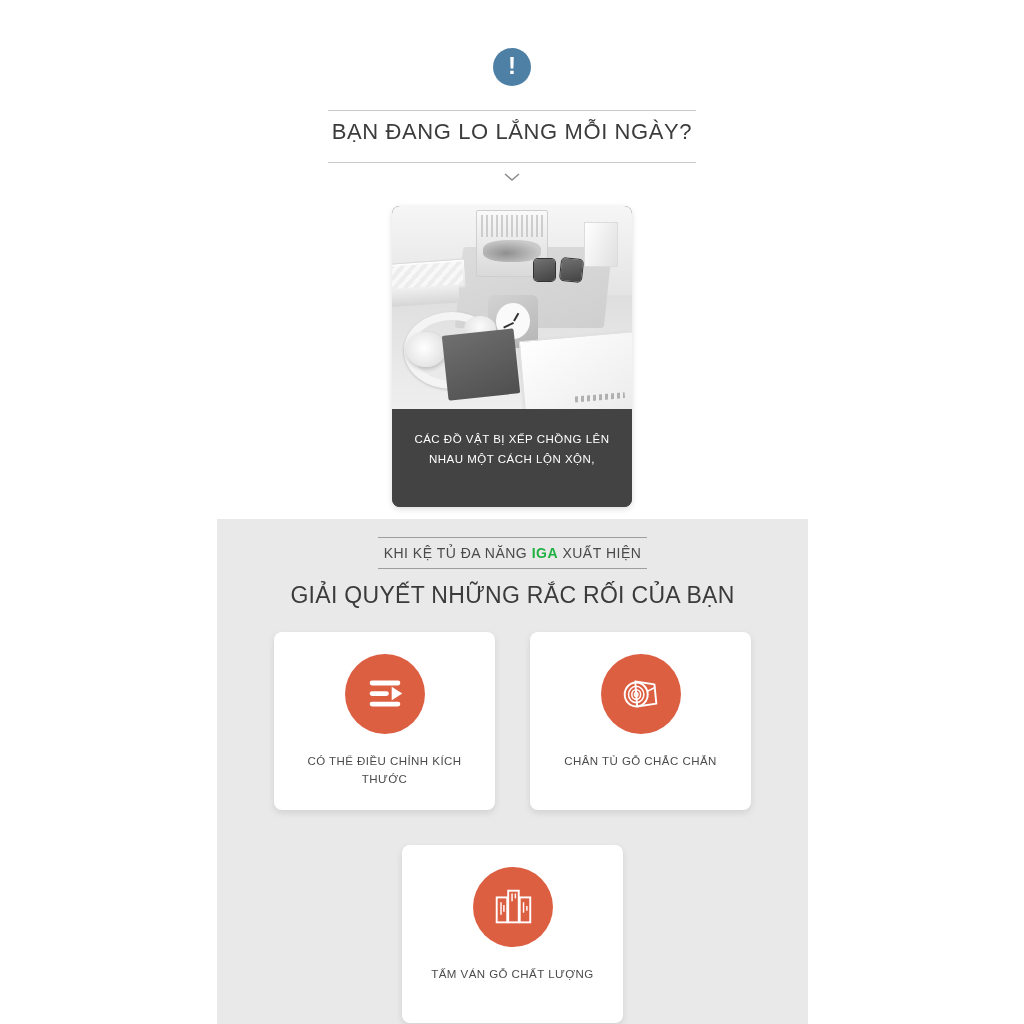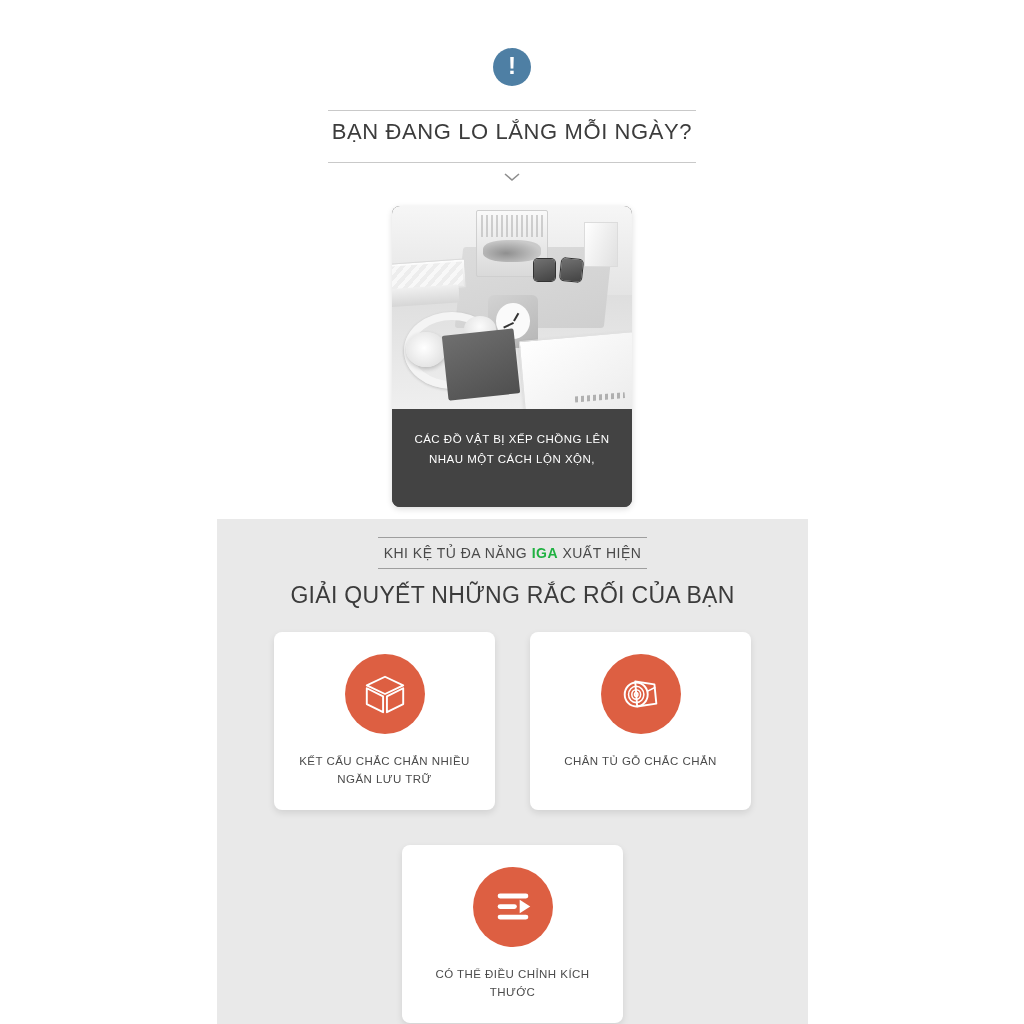--- a/index.html
+++ b/index.html
@@ -275,52 +275,58 @@
 <div class="gray-panel">
 
   <div class="sub-wrap">
     <div class="sub-title"><span>KHI KỆ TỦ ĐA NĂNG </span><span class="brand">IGA</span><span> XUẤT HIỆN</span></div>
   </div>
 
   <div class="big-title">GIẢI QUYẾT NHỮNG RẮC RỐI CỦA BẠN</div>
 
   <div class="feature-grid">
 
+
     <div class="feature-card">
       <div class="circle">
         <svg width="46" height="46" viewBox="0 0 48 48">
-          <path d="M24 6 L43 15 L24 24 L5 15 Z" fill="none" stroke="#fff" stroke-width="2" stroke-linejoin="round"></path>
-          <path d="M5 18 L22 26.5 L22 43 L5 34.5 Z" fill="none" stroke="#fff" stroke-width="2" stroke-linejoin="round"></path>
-          <path d="M43 18 L26 26.5 L26 43 L43 34.5 Z" fill="none" stroke="#fff" stroke-width="2" stroke-linejoin="round"></path>
+          <rect x="8" y="10" width="32" height="5" rx="2.5" fill="#fff"></rect>
+          <rect x="8" y="21" width="20" height="5" rx="2.5" fill="#fff"></rect>
+          <rect x="8" y="32" width="32" height="5" rx="2.5" fill="#fff"></rect>
+          <path d="M31 16.5 L42 23.5 L31 30.5 Z" fill="#fff"></path>
         </svg>
       </div>
-      <div class="feature-label">KẾT CẤU CHẮC CHẮN NHIỀU NGĂN LƯU TRỮ</div>
+      <div class="feature-label">CÓ THỂ ĐIỀU CHỈNH KÍCH THƯỚC</div>
     </div>
 
     <div class="feature-card">
       <div class="circle">
         <svg width="46" height="46" viewBox="0 0 48 48">
           <path d="M18 11 L38 14 L40 34 L20 37 Z" fill="none" stroke="#fff" stroke-width="2" stroke-linejoin="round"></path>
           <ellipse cx="19" cy="24.5" rx="12" ry="12.5" fill="none" stroke="#fff" stroke-width="2"></ellipse>
           <ellipse cx="19" cy="24.5" rx="8" ry="8.5" fill="none" stroke="#fff" stroke-width="1.6"></ellipse>
           <ellipse cx="19" cy="24.5" rx="4.6" ry="5" fill="none" stroke="#fff" stroke-width="1.6"></ellipse>
           <ellipse cx="19" cy="24.5" rx="1.8" ry="2" fill="none" stroke="#fff" stroke-width="1.6"></ellipse>
           <line x1="31" y1="21" x2="39" y2="17" stroke="#fff" stroke-width="1.6"></line>
         </svg>
       </div>
       <div class="feature-label">CHÂN TỦ GỖ CHẮC CHẮN</div>
     </div>
 
     <div class="feature-card">
       <div class="circle">
         <svg width="46" height="46" viewBox="0 0 48 48">
-          <rect x="8" y="10" width="32" height="5" rx="2.5" fill="#fff"></rect>
-          <rect x="8" y="21" width="20" height="5" rx="2.5" fill="#fff"></rect>
-          <rect x="8" y="32" width="32" height="5" rx="2.5" fill="#fff"></rect>
-          <path d="M31 16.5 L42 23.5 L31 30.5 Z" fill="#fff"></path>
+          <rect x="19" y="7" width="11" height="33" fill="none" stroke="#fff" stroke-width="2"></rect>
+          <rect x="7" y="14" width="11" height="26" fill="none" stroke="#fff" stroke-width="2"></rect>
+          <rect x="31" y="14" width="11" height="26" fill="none" stroke="#fff" stroke-width="2"></rect>
+          <line x1="23" y1="10" x2="23" y2="18" stroke="#fff" stroke-width="1.5"></line>
+          <line x1="26.5" y1="10" x2="26.5" y2="15" stroke="#fff" stroke-width="1.5"></line>
+          <line x1="11.5" y1="19" x2="11.5" y2="32" stroke="#fff" stroke-width="1.5"></line>
+          <line x1="14.5" y1="22" x2="14.5" y2="29" stroke="#fff" stroke-width="1.5"></line>
+          <line x1="35" y1="19" x2="35" y2="30" stroke="#fff" stroke-width="1.5"></line>
+          <line x1="38.5" y1="23" x2="38.5" y2="28" stroke="#fff" stroke-width="1.5"></line>
         </svg>
       </div>
-      <div class="feature-label">CÓ THỂ ĐIỀU CHỈNH KÍCH THƯỚC</div>
+      <div class="feature-label">TẤM VÁN GỖ CHẤT LƯỢNG</div>
     </div>
 
-
   </div>
 </div>
 
 </body></html>

